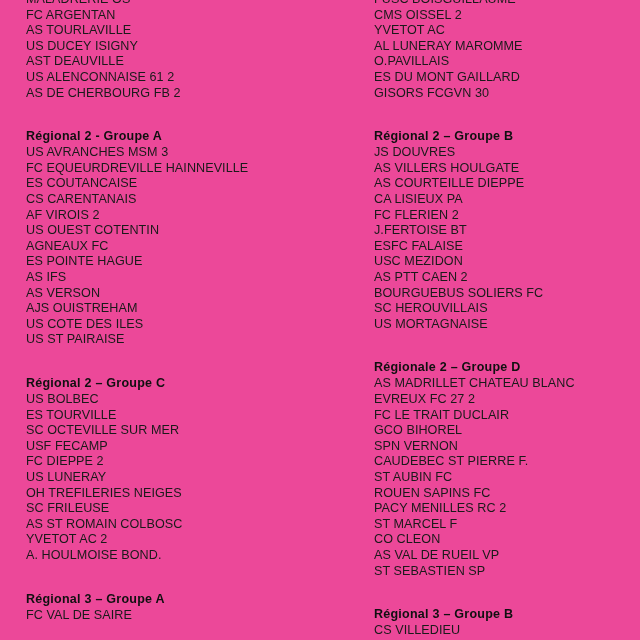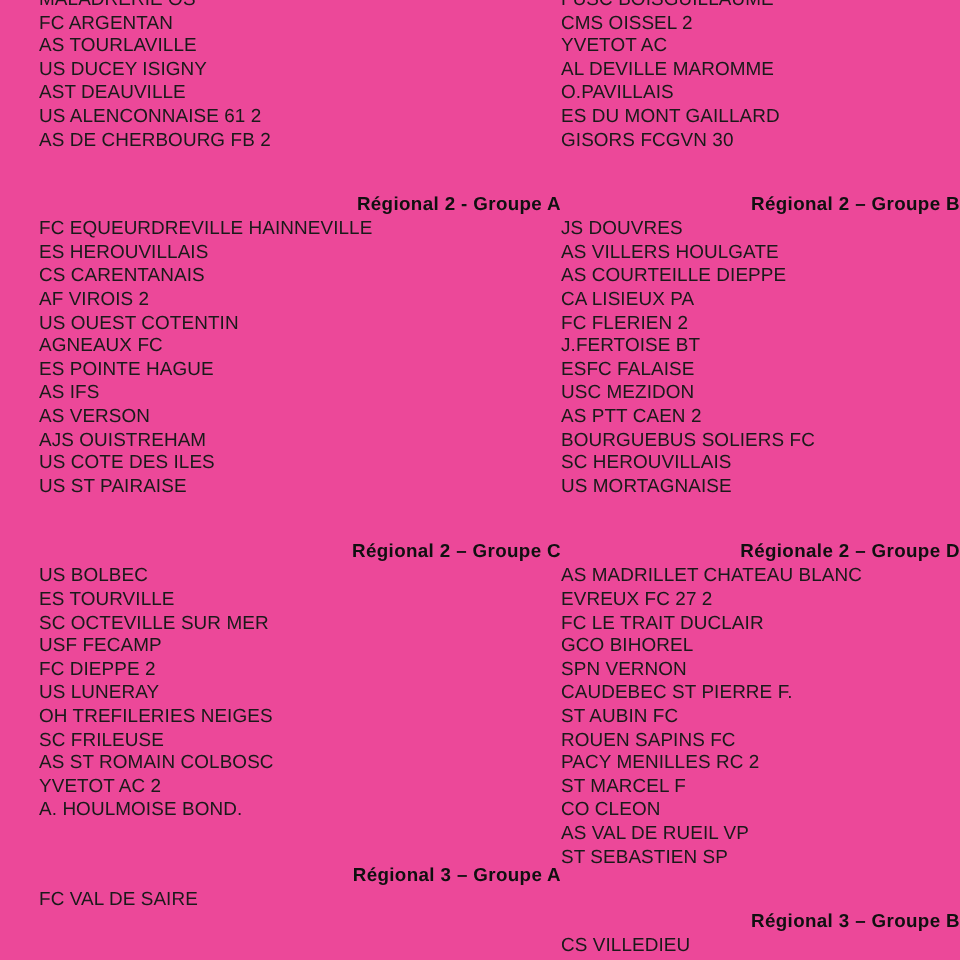--- a/index.html
+++ b/index.html
@@ -54,21 +54,20 @@
     margin-top: 28px;
   }
   .group-heading {
     font-size: 12.5px;
     font-weight: bold;
     line-height: 15.6px;
     letter-spacing: 0.02em;
     white-space: nowrap;
     margin: 0 0 0.5px 0;
     color: #101010;
-    text-align: right;
   }
   .club-list {
     list-style: none;
     margin: 0;
     padding: 0;
   }
   .club {
     font-size: 12.6px;
     line-height: 15.6px;
     letter-spacing: 0.005em;
@@ -91,22 +90,23 @@
               <li class="club">AS TOURLAVILLE</li>
               <li class="club">US DUCEY ISIGNY</li>
               <li class="club">AST DEAUVILLE</li>
               <li class="club">US ALENCONNAISE 61 2</li>
               <li class="club">AS DE CHERBOURG FB 2</li>
             </ul>
           </div>
           <div class="block">
             <div class="group-heading">Régional 2 - Groupe A</div>
             <ul class="club-list">
+              <li class="club">US AVRANCHES MSM 3</li>
               <li class="club">FC EQUEURDREVILLE HAINNEVILLE</li>
-              <li class="club">ES HEROUVILLAIS</li>
+              <li class="club">ES COUTANCAISE</li>
               <li class="club">CS CARENTANAIS</li>
               <li class="club">AF VIROIS 2</li>
               <li class="club">US OUEST COTENTIN</li>
               <li class="club">AGNEAUX FC</li>
               <li class="club">ES POINTE HAGUE</li>
               <li class="club">AS IFS</li>
               <li class="club">AS VERSON</li>
               <li class="club">AJS OUISTREHAM</li>
               <li class="club">US COTE DES ILES</li>
               <li class="club">US ST PAIRAISE</li>
@@ -134,21 +134,21 @@
               <li class="club">FC VAL DE SAIRE</li>
             </ul>
           </div>
         </div>
       <div class="col col-right">
           <div class="block">
             <ul class="club-list">
               <li class="club">FUSC BOISGUILLAUME</li>
               <li class="club">CMS OISSEL 2</li>
               <li class="club">YVETOT AC</li>
-              <li class="club">AL DEVILLE MAROMME</li>
+              <li class="club">AL LUNERAY MAROMME</li>
               <li class="club">O.PAVILLAIS</li>
               <li class="club">ES DU MONT GAILLARD</li>
               <li class="club">GISORS FCGVN 30</li>
             </ul>
           </div>
           <div class="block">
             <div class="group-heading">Régional 2 – Groupe B</div>
             <ul class="club-list">
               <li class="club">JS DOUVRES</li>
               <li class="club">AS VILLERS HOULGATE</li>

